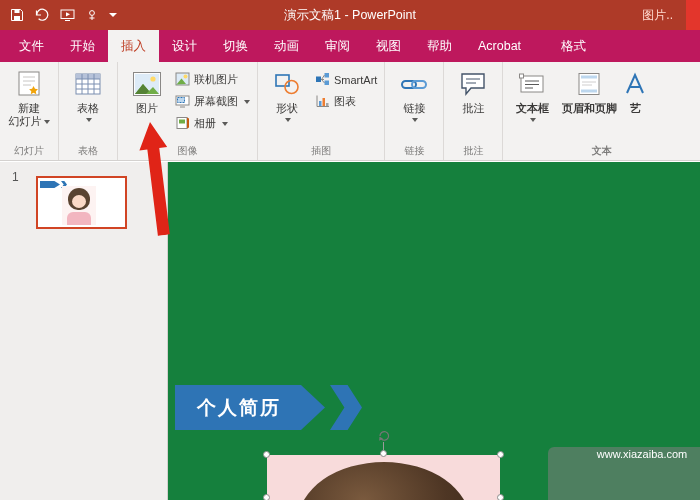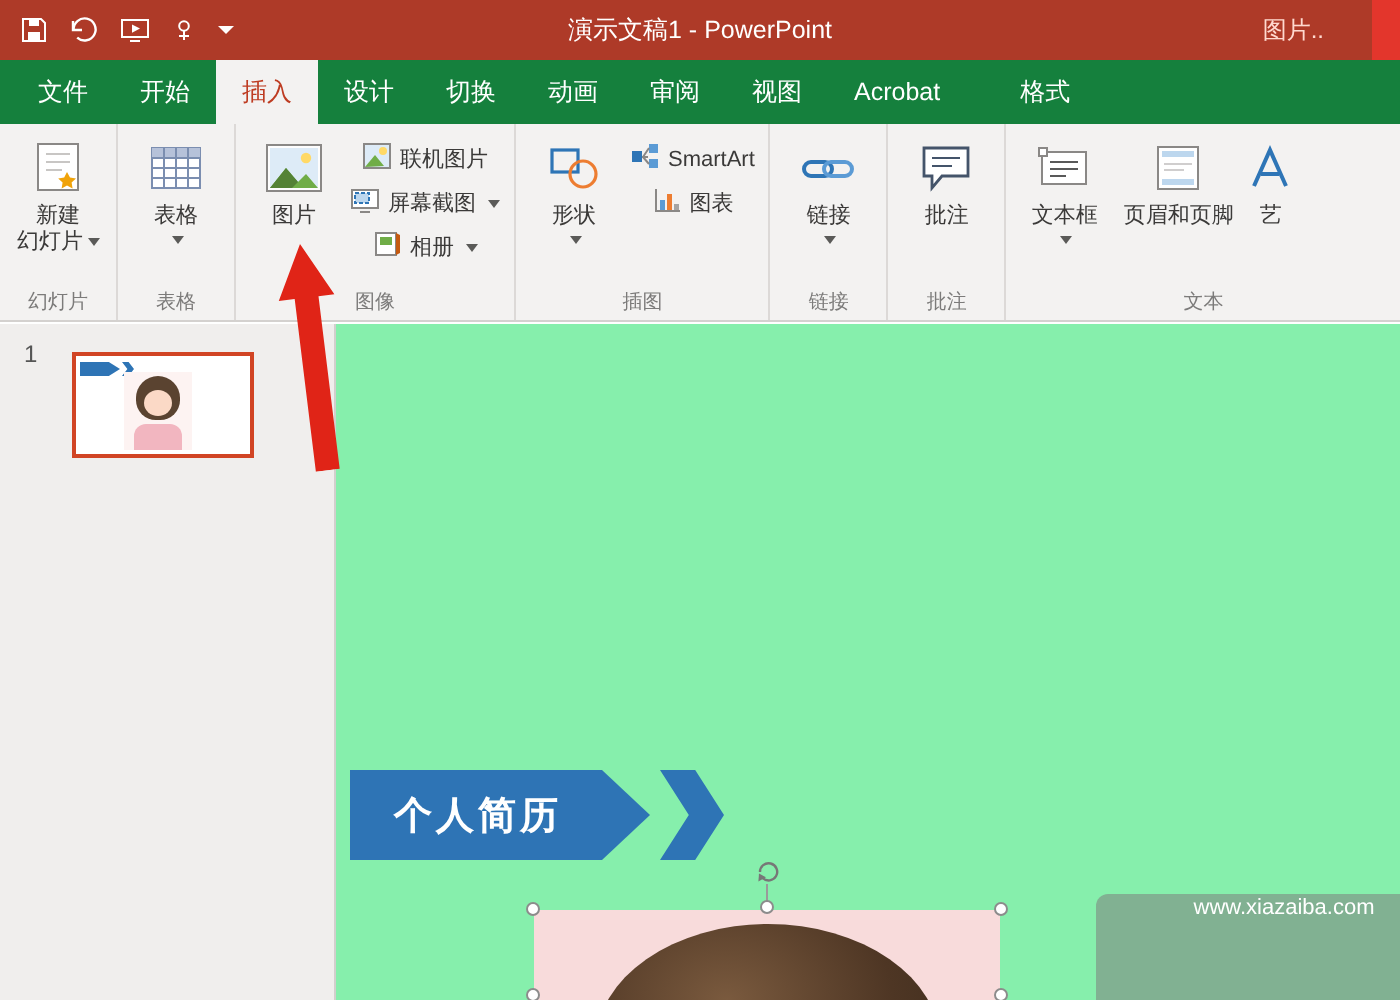--- a/index.html
+++ b/index.html
@@ -5,59 +5,59 @@
   * { box-sizing: border-box; margin: 0; padding: 0; }
   html,body { width:700px; height:500px; overflow:hidden; }
   body { font-family:"Liberation Sans","DejaVu Sans",sans-serif; position:relative; background:#fff; }
   .app { position:absolute; inset:0;border-radius:15px; }
 
   
   .titlebar { height:30px; background:#AE3A28; position:relative; display:flex; align-items:center; }
   .qat { display:flex; align-items:center; gap:10px; padding-left:10px; }
   .qat-btn { display:flex; align-items:center; justify-content:center; height:20px; }
   .doc-title { position:absolute; left:50%; top:0; transform:translateX(-50%); color:#fff; font-size:12.5px; line-height:30px; white-space:nowrap; }
-  .ctx-label { position:absolute; right:38px; top:0; color:#ffd9cf; font-size:12px; line-height:30px; white-space:nowrap; }
+  .ctx-label { position:absolute; right:27px; top:0; color:#ffd9cf; font-size:12px; line-height:30px; white-space:nowrap; }
   .corner-box { position:absolute; right:0; top:0; width:14px; height:30px; background:#E3362C; }
   .caret-w { width:0; height:0; border-left:4px solid transparent; border-right:4px solid transparent; border-top:4px solid #fff; }
 
   
-  .tabrow { height:32px; background:#15803d; display:flex; align-items:stretch; padding-left:6px; }
+  .tabrow { height:32px; background:#be185d; display:flex; align-items:stretch; padding-left:6px; }
   .tab { color:#fff; font-size:12.5px; padding:0 13px; display:flex; align-items:center; white-space:nowrap; cursor:default; }
   .tab.active { background:#F3F2F1; color:#BE3C22; }
   .tab.ctx { margin-left:14px; }
 
   
   .ribbon { height:99px; background:#F3F2F1; border-bottom:1px solid #D4D1CF; display:flex; position:relative; }
   .rgroup { position:relative; border-right:1px solid #DCD9D7; display:flex; align-items:flex-start; padding:3px 4px 16px 4px; }
   .glabel { position:absolute; bottom:2px; left:0; right:0; text-align:center; font-size:10px; color:#7C7B7A; white-space:nowrap; }
   .bigbtn { width:50px; display:flex; flex-direction:column; align-items:center; padding-top:4px; font-size:11px; color:#3B3A39; }
   .bigbtn.wide { width:64px; }
   .bicon { height:30px; display:flex; align-items:center; justify-content:center; margin-bottom:3px; }
   .blabel { line-height:13px; text-align:center; white-space:nowrap; }
   .caret { display:inline-block; width:0; height:0; border-left:3.5px solid transparent; border-right:3.5px solid transparent; border-top:4px solid #5A5A58; vertical-align:middle; margin-left:2px; }
   .caret.solo { margin-top:3px; }
-  .smallcol { display:flex; flex-direction:column; gap:3px; padding-top:5px;align-items:center; }
+  .smallcol { display:flex; flex-direction:column; gap:3px; padding-top:5px; }
   .smallbtn { display:flex; align-items:center; gap:4px; height:19px; font-size:11px; color:#3B3A39; padding:0 3px; white-space:nowrap; }
 
   
   .red-arrow { position:absolute; left:133px; top:122px; width:34px; height:114px; transform:rotate(-7deg); transform-origin:top center; z-index:60; }
 
   
   .workspace { position:absolute; top:162px; left:0; right:0; bottom:0; display:flex; }
   .thumb-panel { width:168px; background:#F0EEED; border-right:1px solid #D2CFCD; position:relative; }
   .slide-num { position:absolute; left:12px; top:8px; font-size:12px; color:#555; }
   .thumb { position:absolute; left:36px; top:14px; width:91px; height:53px; background:#fff; border:2px solid #D14424; }
   .t-banner { position:absolute; left:2px; top:3px; width:20px; height:7px; background:#2E74B5; clip-path:polygon(0 0,72% 0,100% 50%,72% 100%,0 100%); }
   .t-chev { position:absolute; left:23px; top:3px; width:6px; height:7px; background:#2E74B5; clip-path:polygon(0 0,55% 0,100% 50%,55% 100%,0 100%,45% 50%); }
   .t-face { position:absolute; left:24px; top:8px; width:34px; height:39px; background:#FDF3F2; overflow:hidden; }
   .t-hair { position:absolute; left:6px; top:2px; width:22px; height:22px; border-radius:50% 50% 45% 45%; background:#5A4330; }
   .t-skin { position:absolute; left:10px; top:9px; width:14px; height:13px; border-radius:50%; background:#FBD9C6; }
   .t-body { position:absolute; left:5px; top:26px; width:24px; height:13px; border-radius:6px 6px 0 0; background:#F2B6C0; }
 
-  .canvas { flex:1; position:relative; background:#86efac; overflow:hidden; }
+  .canvas { flex:1; position:relative; background:#15803d; overflow:hidden; }
 
   
   .banner { position:absolute; left:7px; top:223px; height:45px; display:flex; gap:5px; }
   .banner-main { width:150px; height:45px; background:#2E74B5; clip-path:polygon(0 0,84% 0,100% 50%,84% 100%,0 100%); color:#fff; font-size:19px; font-weight:bold; letter-spacing:2px; display:flex; align-items:center; padding-left:22px; }
   .banner-chev { width:32px; height:45px; background:#2E74B5; clip-path:polygon(0 0,55% 0,100% 50%,55% 100%,0 100%,45% 50%); }
 
   
   .picture { position:absolute; left:99px; top:293px; width:233px; height:46px; }
   .pic-fill { position:absolute; inset:0; background:#F8DBDB; overflow:hidden; }
   .hair { position:absolute; left:50%; top:7px; transform:translateX(-50%); width:172px; height:120px; border-radius:50%; background:radial-gradient(ellipse at 38% 32%, #7A5A3E 0%, #4E3624 55%, #38281A 100%); }
@@ -116,20 +116,21 @@
 
   <div class="tabrow">
     <div class="tab">文件</div>
     <div class="tab">开始</div>
     <div class="tab active">插入</div>
     <div class="tab">设计</div>
     <div class="tab">切换</div>
     <div class="tab">动画</div>
     <div class="tab">审阅</div>
     <div class="tab">视图</div>
+    <div class="tab">帮助</div>
     <div class="tab">Acrobat</div>
     <div class="tab ctx">格式</div>
   </div>
 
   <div class="ribbon">
 
     <div class="rgroup">
       <div class="bigbtn">
         <span class="bicon">
           <svg width="26" height="28" viewBox="0 0 26 28">
@@ -268,21 +269,21 @@
           <svg width="28" height="26" viewBox="0 0 28 26">
               <path d="M3 3h22v14H12l-5 6v-6H3z" fill="#fff" stroke="#44546A" stroke-width="1.4"></path>
               <path d="M7 8h14M7 12h10" stroke="#44546A"></path>
             </svg>
         </span>
         <span class="blabel">批注</span>
       </div>
       <div class="glabel">批注</div>
     </div>
 
-    <div class="rgroup" style="border-right:none; flex:1; overflow:hidden;">
+    <div class="rgroup" style="border-right:none; flex:1; overflow:hidden;font-weight:bold;">
       <div class="bigbtn">
         <span class="bicon">
           <svg width="26" height="24" viewBox="0 0 26 24">
               <rect x="2" y="4" width="22" height="16" fill="#fff" stroke="#8A8886"></rect>
               <path d="M6 9h14M6 12.5h14M6 16h8" stroke="#595959"></path>
               <rect x="0.5" y="2" width="4" height="4" fill="#fff" stroke="#8A8886"></rect>
             </svg>
         </span>
         <span class="blabel"><span>文本框</span></span>
         <span class="caret solo"></span>

